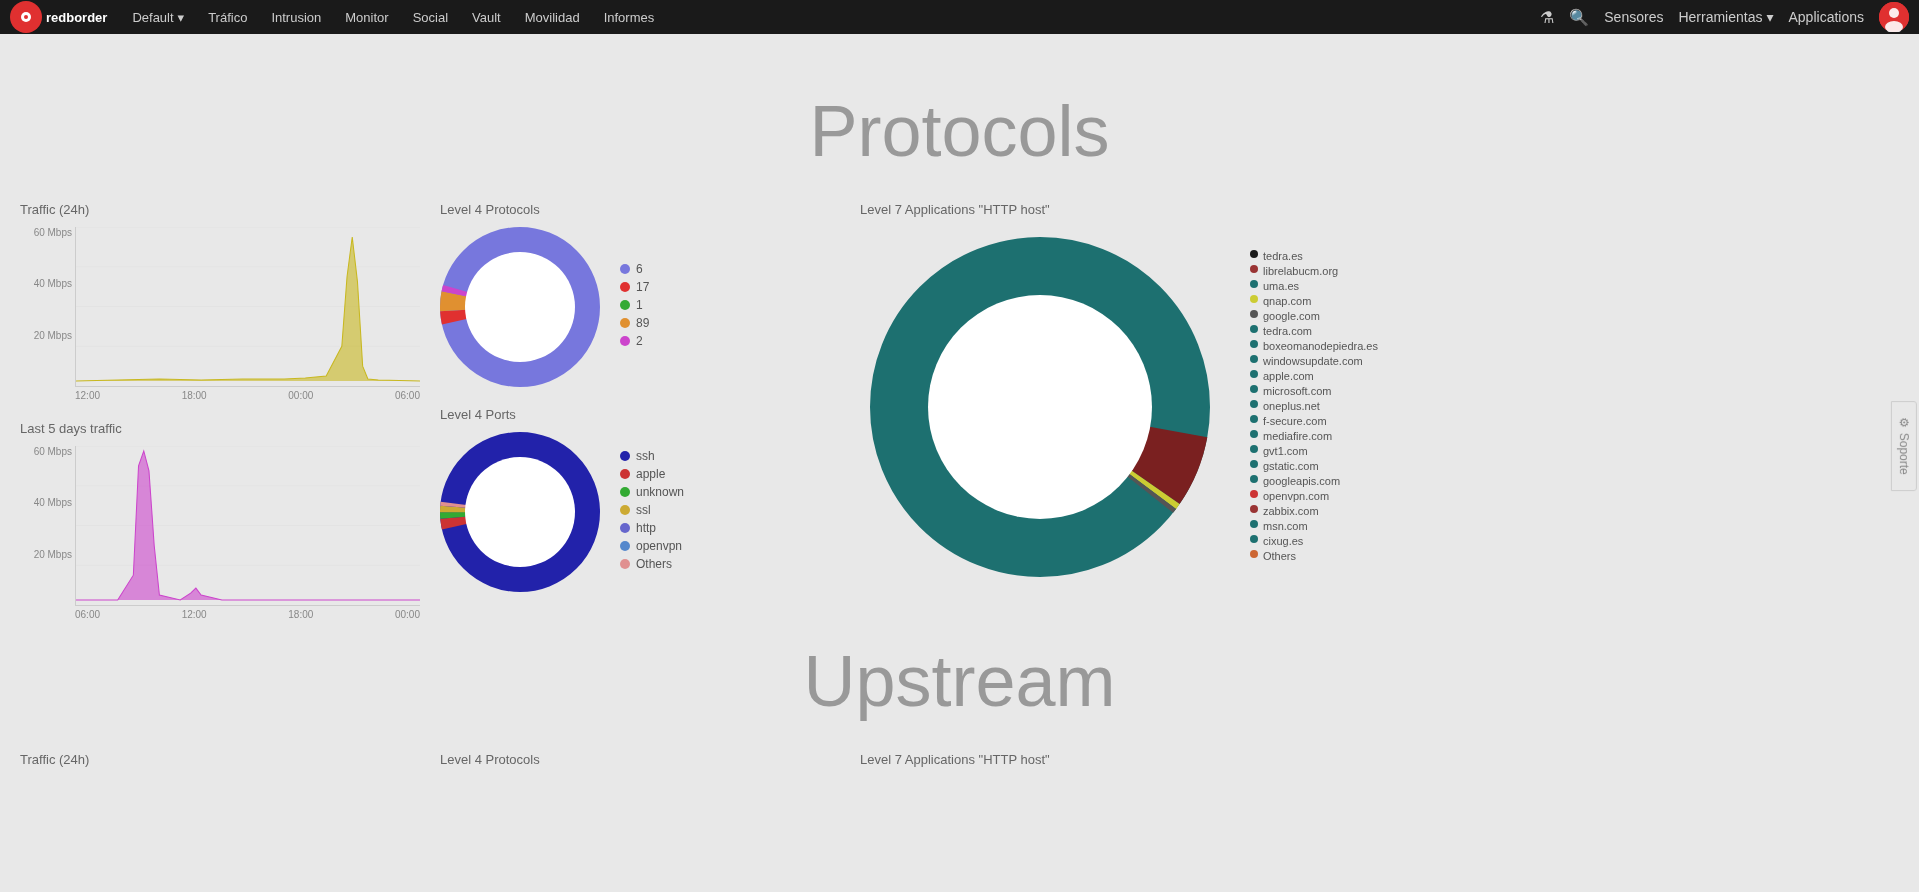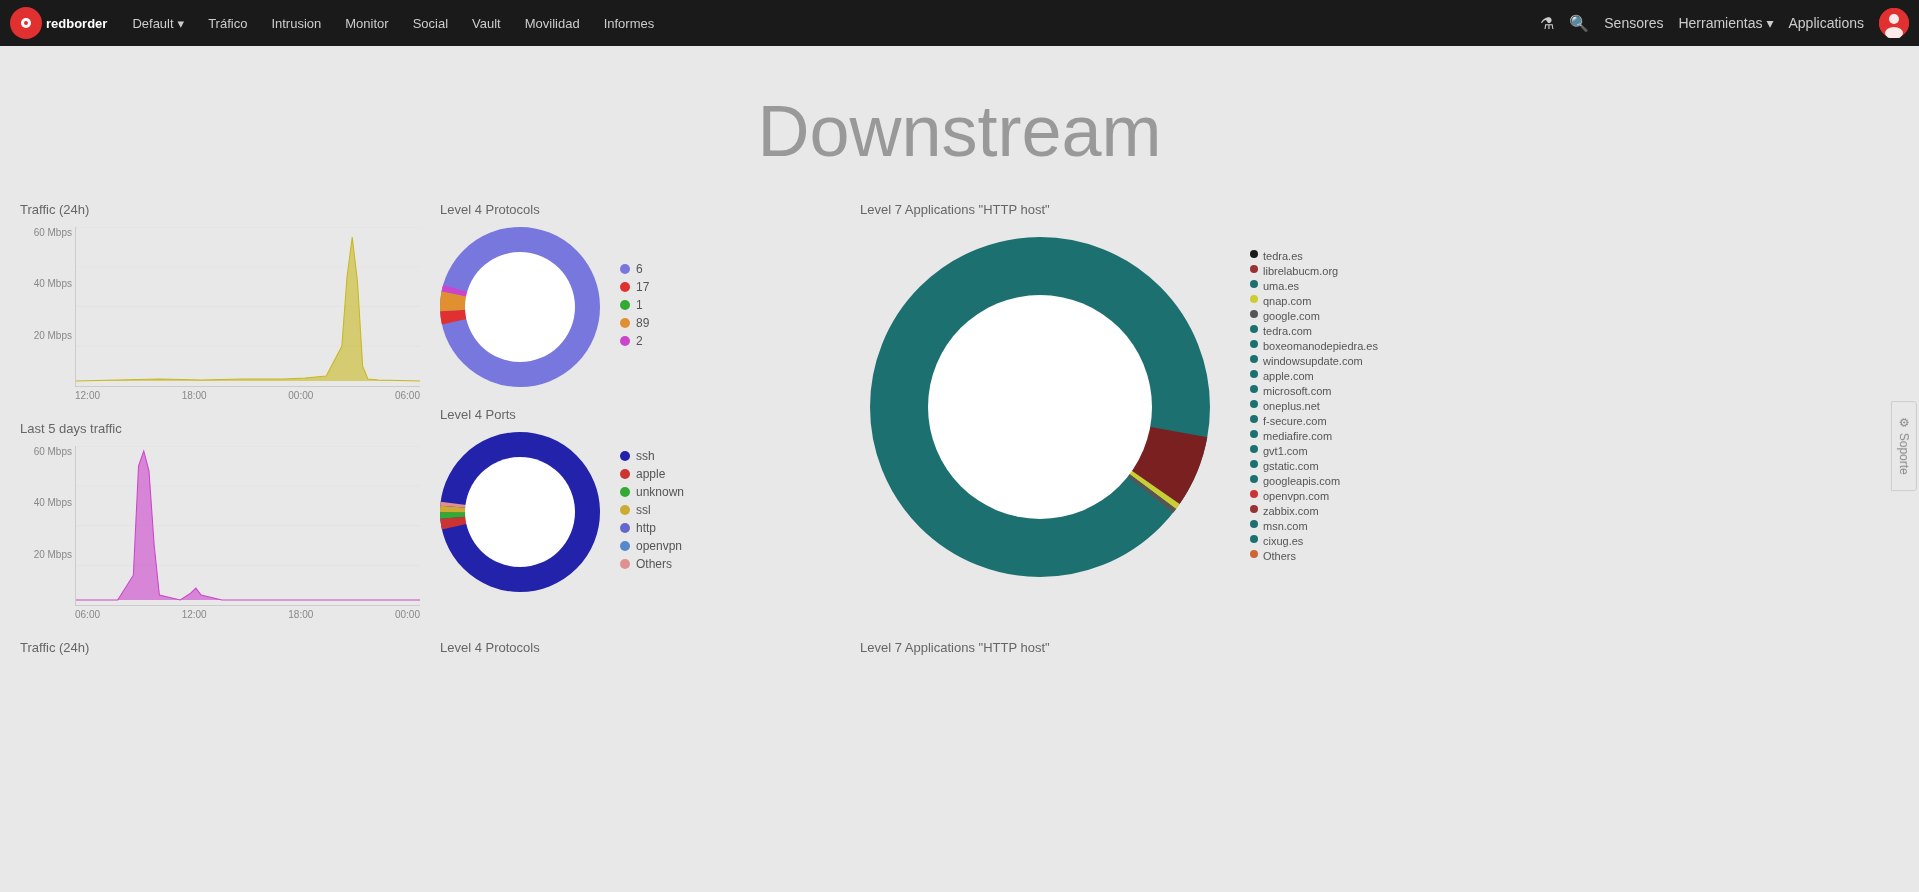--- a/index.html
+++ b/index.html
@@ -1,21 +1,21 @@
 <!DOCTYPE html>
 <html><head>
   <meta charset="utf-8">
   <style>
     * { margin: 0; padding: 0; box-sizing: border-box; }
     body { font-family: Arial, sans-serif; background: #e8e8e8; min-height: 892px; overflow-x: hidden; }
 
     
     .navbar {
       background: #1a1a1a;
-      height: 46px;
+      height: 34px;
       display: flex;
       align-items: center;
       padding: 0 10px;
       position: fixed;
       top: 0; left: 0; right: 0;
       z-index: 100;
     }
     .navbar-logo {
       display: flex;
       align-items: center;
@@ -213,21 +213,21 @@
         <circle cx="15" cy="15" r="15" fill="#e03030"></circle>
         <circle cx="15" cy="11" r="5" fill="white" opacity="0.9"></circle>
         <ellipse cx="15" cy="25" rx="9" ry="6" fill="white" opacity="0.9"></ellipse>
       </svg>
     </div>
   </div>
 </nav>
 
 <div class="main-content">
 
-  <h1 class="section-title">Downstream</h1>
+  <h1 class="section-title">Protocols</h1>
 
   <div class="dashboard-grid">
 
     <div class="widget">
 
       <div>
         <div class="widget-title">Traffic (24h)</div>
         <div style="position:relative; padding-left: 55px;">
           <div style="position:absolute; left:0; top:0; bottom:20px; display:flex; flex-direction:column; justify-content:space-between; text-align:right; width:52px;">
             <span style="font-size:10px; color:#888;">60 Mbps</span>
@@ -470,20 +470,21 @@
           </div>
           <div class="large-legend-item">
             <div class="large-legend-dot" style="background:#cc6633;"></div>
             <span>Others</span>
           </div>
         </div>
       </div>
     </div>
   </div>
 
+  <h1 class="section-title">Upstream</h1>
 
   <div class="dashboard-grid">
     <div class="widget">
       <div class="widget-title">Traffic (24h)</div>
     </div>
     <div class="widget">
       <div class="widget-title">Level 4 Protocols</div>
     </div>
     <div class="widget">
       <div class="widget-title">Level 7 Applications "HTTP host"</div>

